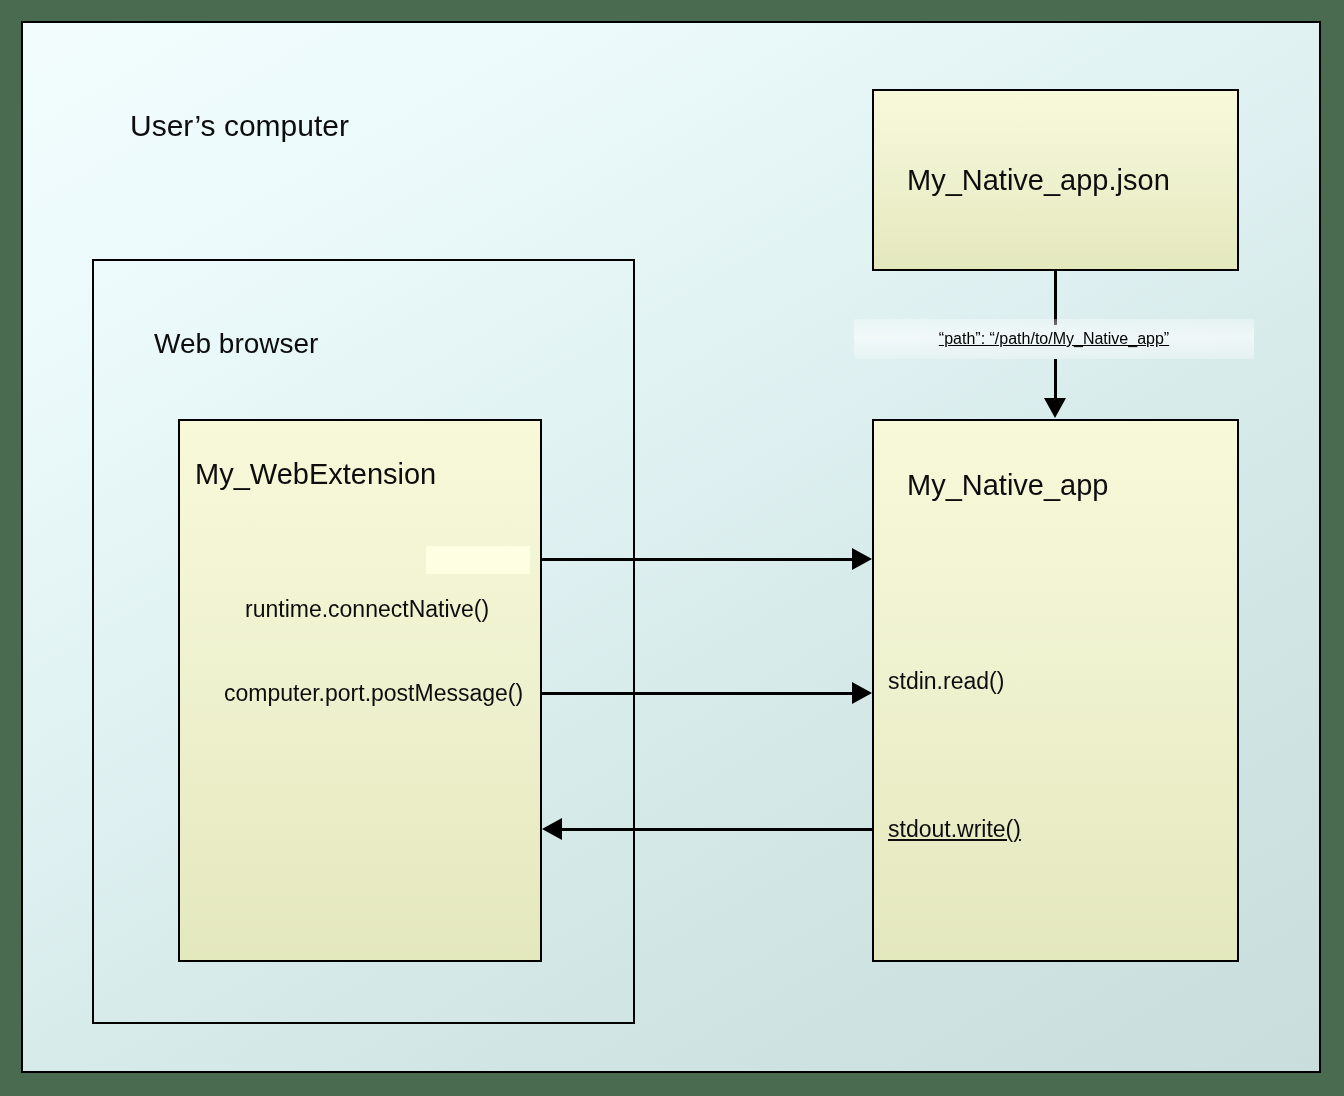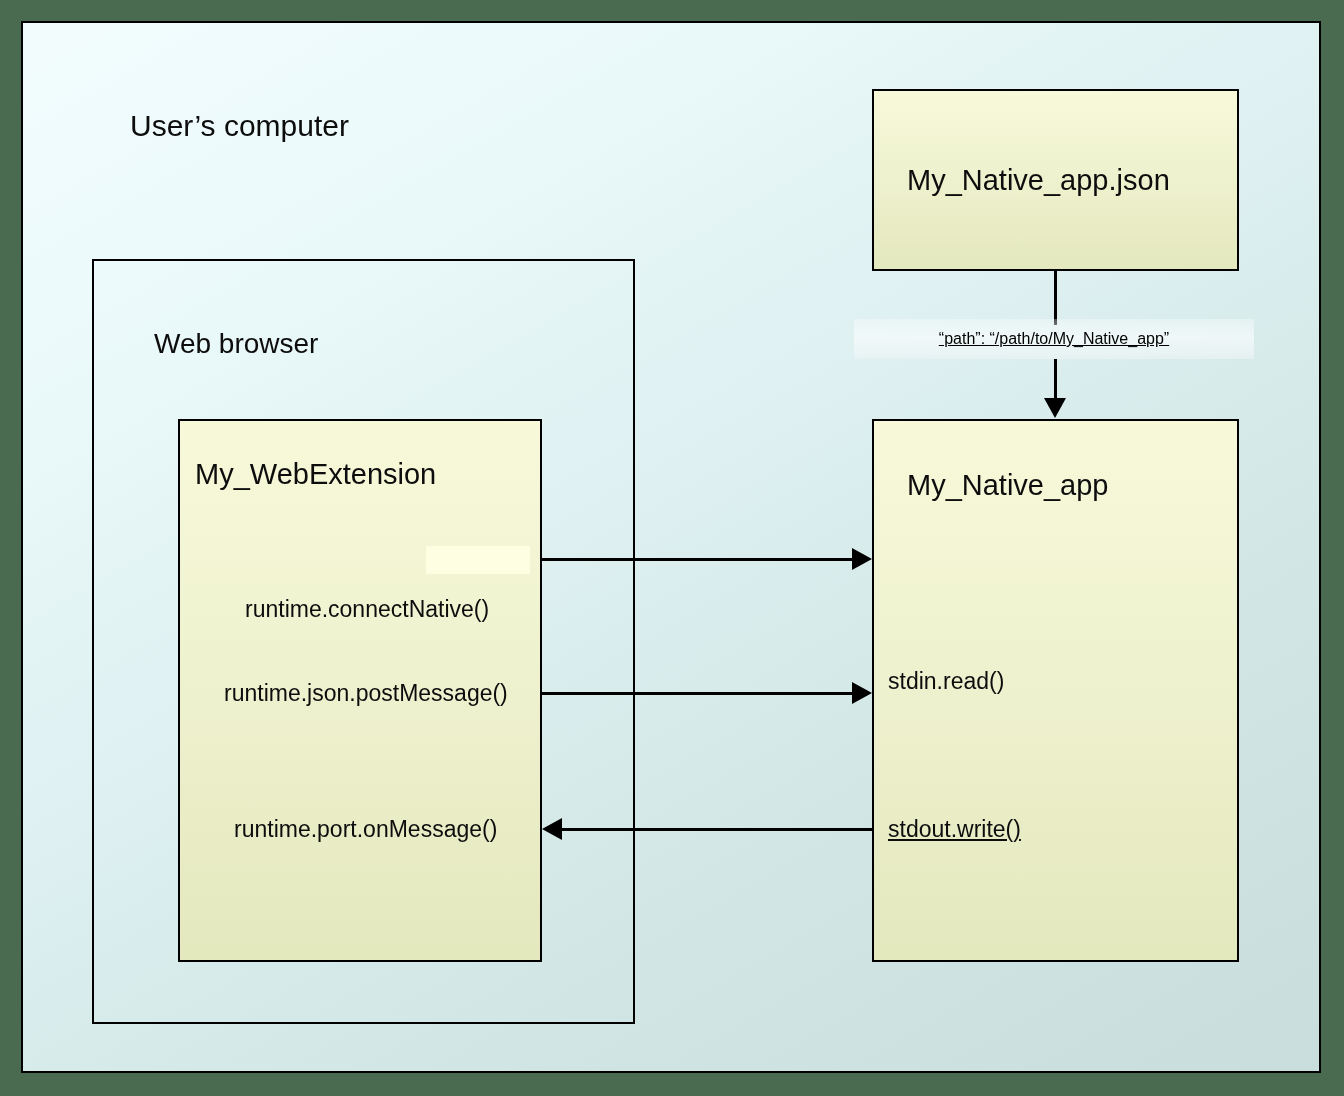--- a/index.html
+++ b/index.html
@@ -129,23 +129,22 @@
     <div class="box box-plain" style="left: 69px; top: 236px; width: 543px; height: 765px;"></div>
     <div class="label title-md" style="left: 131px; top: 297px; margin-top: 10px;">Web browser</div>
 
     <div class="box box-yellow" style="left: 155px; top: 396px; width: 364px; height: 543px;"></div>
     <div class="label box-title" style="left: 172px; top: 437px;">My_WebExtension</div>
 
     <div class="text-highlight" style="left: 403px; top: 523px; width: 104px; height: 28px;"></div>
 
     <div class="label api-label" style="left: 222px; top: 527px; margin-top: 48px;">runtime.connectNative()</div>
 
-    <div class="label api-label" style="left: 201px; top: 659px;">runtime.json.postMessage()</div>
+    <div class="label api-label" style="left: 201px; top: 659px;">computer.port.postMessage()</div>
 
-    <div class="label api-label" style="left: 211px; top: 795px;">runtime.port.onMessage()</div>
 
     <div class="box box-yellow" style="left: 849px; top: 66px; width: 367px; height: 182px;"></div>
     <div class="label box-title" style="left: 884px; top: 143px;">My_Native_app.json</div>
 
     <div class="box box-yellow" style="left: 849px; top: 396px; width: 367px; height: 543px;"></div>
     <div class="label box-title" style="left: 884px; top: 440px; margin-top: 8px;">My_Native_app</div>
 
     <div class="label api-label" style="left: 865px; top: 647px;">stdin.read()</div>
 
     <div class="label api-label" style="left: 865px; top: 795px; text-decoration: underline;">stdout.write()</div>

